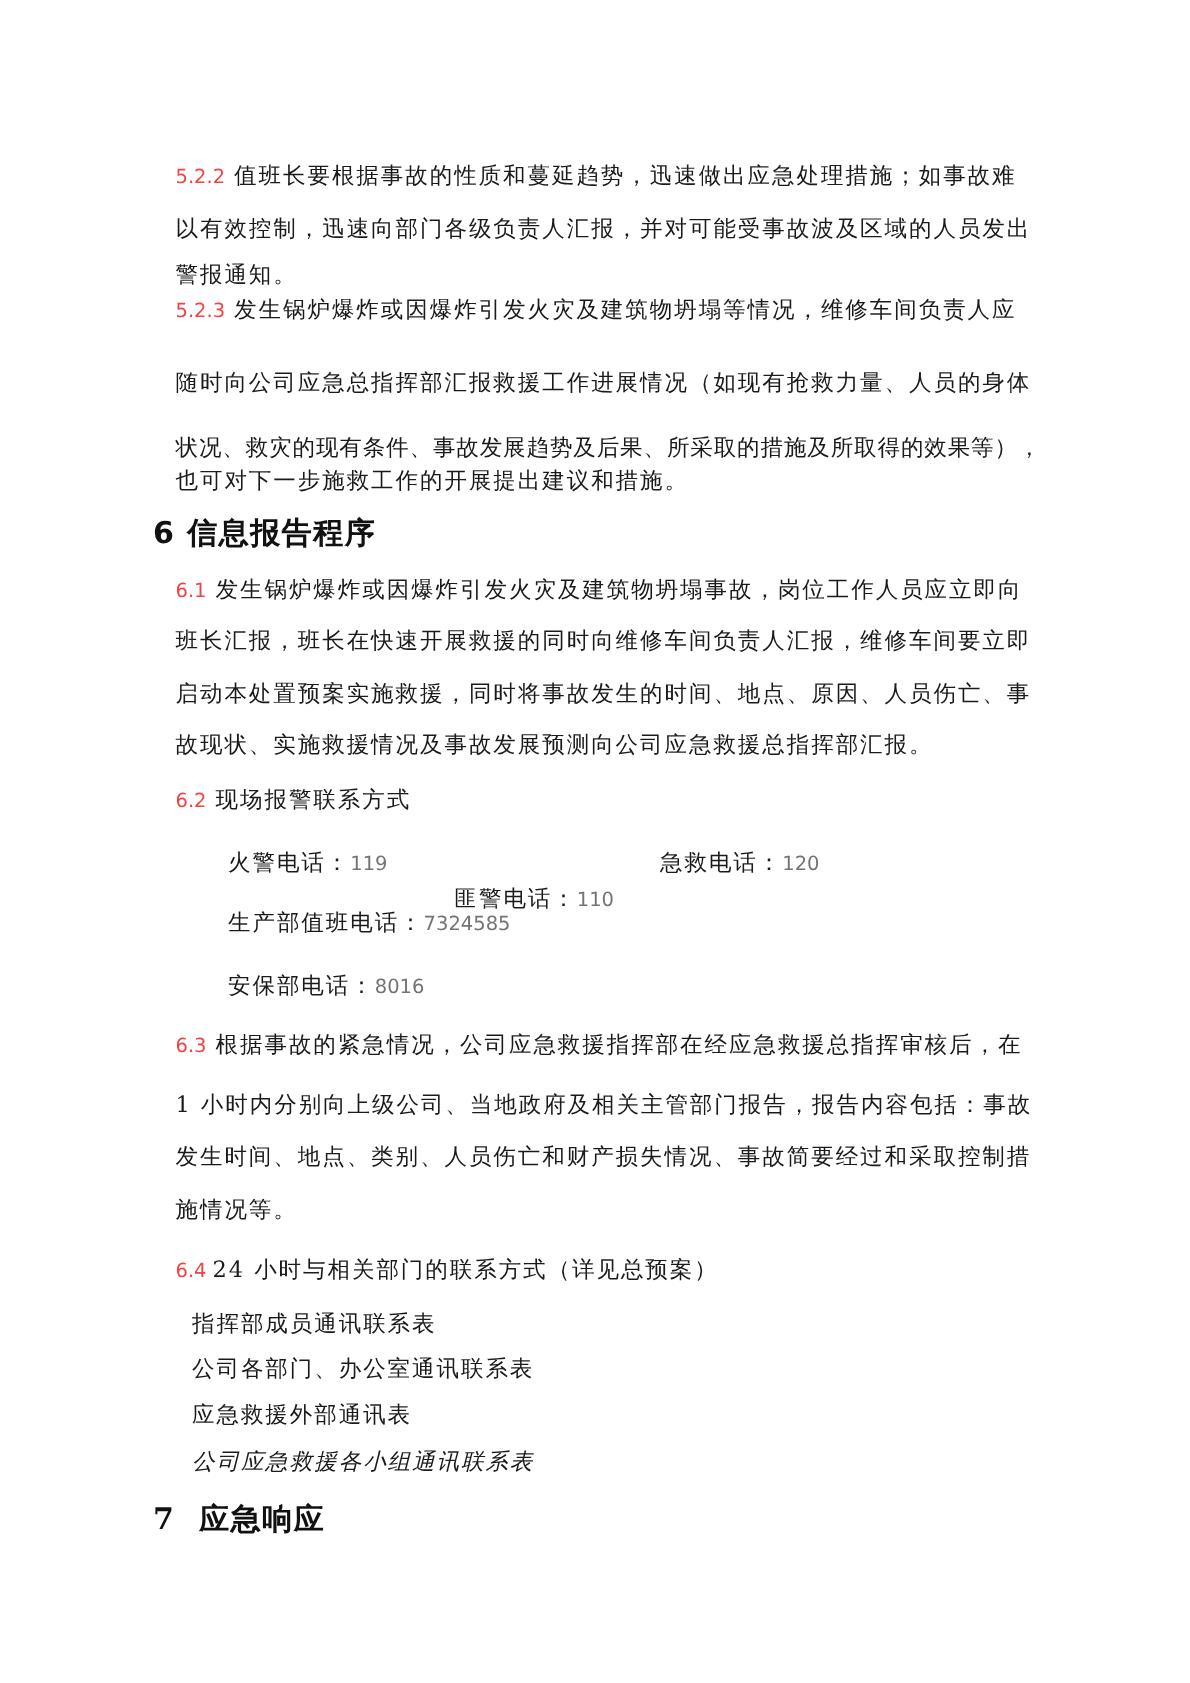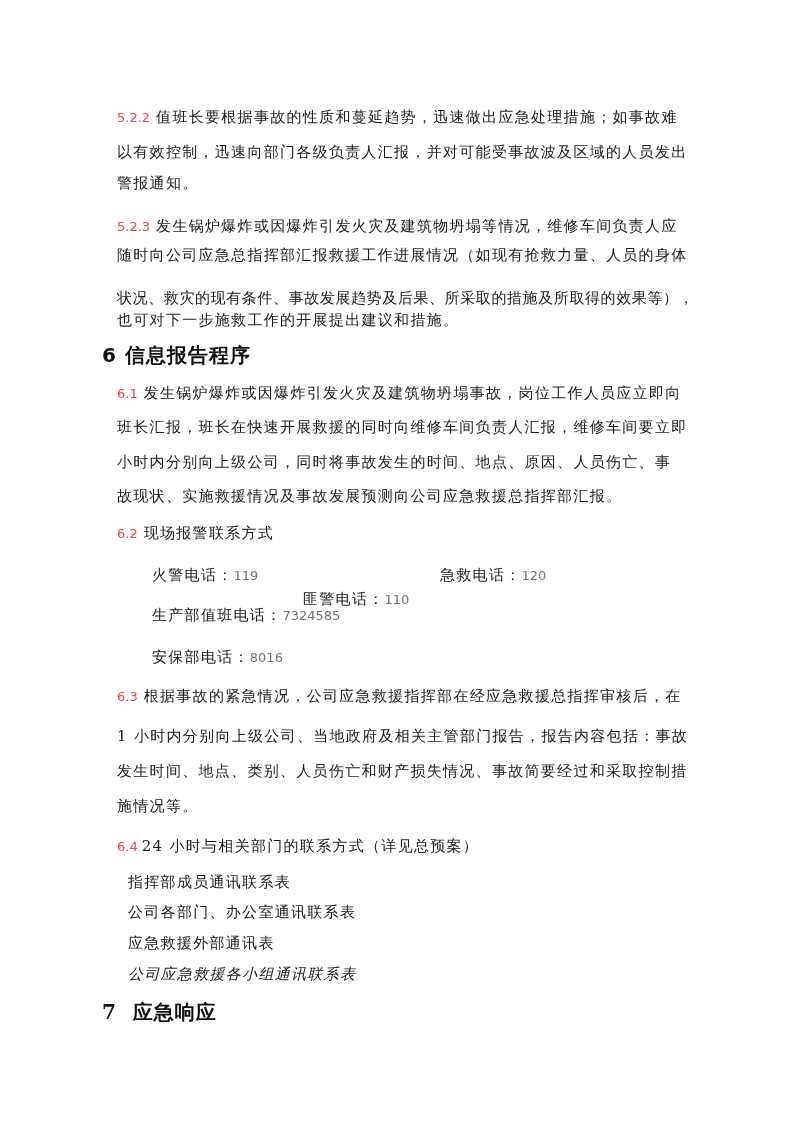--- a/index.html
+++ b/index.html
@@ -12,30 +12,30 @@
   .tel { position:absolute; font-size:15px; line-height:20px; white-space:nowrap; letter-spacing:1.3px; }
   .tel .n { font-family:"DejaVu Sans", "Liberation Sans", sans-serif; font-size:13px; letter-spacing:0; color:#737373; }
 </style>
 </head>
 <body>
 
 <div class="line" style="top:107px;"><span class="num">5.2.2</span><span>值班长要根据事故的性质和蔓延趋势，迅速做出应急处理措施；如事故难</span></div>
 <div class="line" style="top:142px;">以有效控制，迅速向部门各级负责人汇报，并对可能受事故波及区域的人员发出</div>
 <div class="line" style="top:173px;">警报通知。</div>
 
-<div class="line" style="top:216px;"><span class="num">5.2.3</span><span>发生锅炉爆炸或因爆炸引发火灾及建筑物坍塌等情况，维修车间负责人应</span></div>
+<div class="line" style="top:196px;"><span class="num">5.2.3</span><span>发生锅炉爆炸或因爆炸引发火灾及建筑物坍塌等情况，维修车间负责人应</span></div>
 <div class="line" style="top:245px;">随时向公司应急总指挥部汇报救援工作进展情况（如现有抢救力量、人员的身体</div>
 <div class="line" style="top:288px; letter-spacing:0.6px;">状况、救灾的现有条件、事故发展趋势及后果、所采取的措施及所取得的效果等），</div>
 <div class="line" style="top:310px;">也可对下一步施救工作的开展提出建议和措施。</div>
 
 <div class="h" style="top:342px;"><span>6</span>&nbsp;<span>信息报告程序</span></div>
 
 <div class="line" style="top:383px;"><span class="num">6.1</span><span>发生锅炉爆炸或因爆炸引发火灾及建筑物坍塌事故，岗位工作人员应立即向</span></div>
 <div class="line" style="top:417px;">班长汇报，班长在快速开展救援的同时向维修车间负责人汇报，维修车间要立即</div>
-<div class="line" style="top:452px;">小时内分别向上级公司，同时将事故发生的时间、地点、原因、人员伤亡、事</div>
+<div class="line" style="top:452px;">启动本处置预案实施救援，同时将事故发生的时间、地点、原因、人员伤亡、事</div>
 <div class="line" style="top:486px;">故现状、实施救援情况及事故发展预测向公司应急救援总指挥部汇报。</div>
 
 <div class="line" style="top:523px;"><span class="num">6.2</span><span>现场报警联系方式</span></div>
 
 <div class="tel" style="left:152px; top:565px;"><span>火警电话：</span><span class="n">119</span></div>
 <div class="tel" style="left:303px; top:589px;"><span>匪警电话：</span><span class="n">110</span></div>
 <div class="tel" style="left:440px; top:565px;"><span>急救电话：</span><span class="n">120</span></div>
 
 <div class="tel" style="left:152px; top:605px;"><span>生产部值班电话：</span><span class="n">7324585</span></div>
 <div class="tel" style="left:152px; top:647px;"><span>安保部电话：</span><span class="n">8016</span></div>

